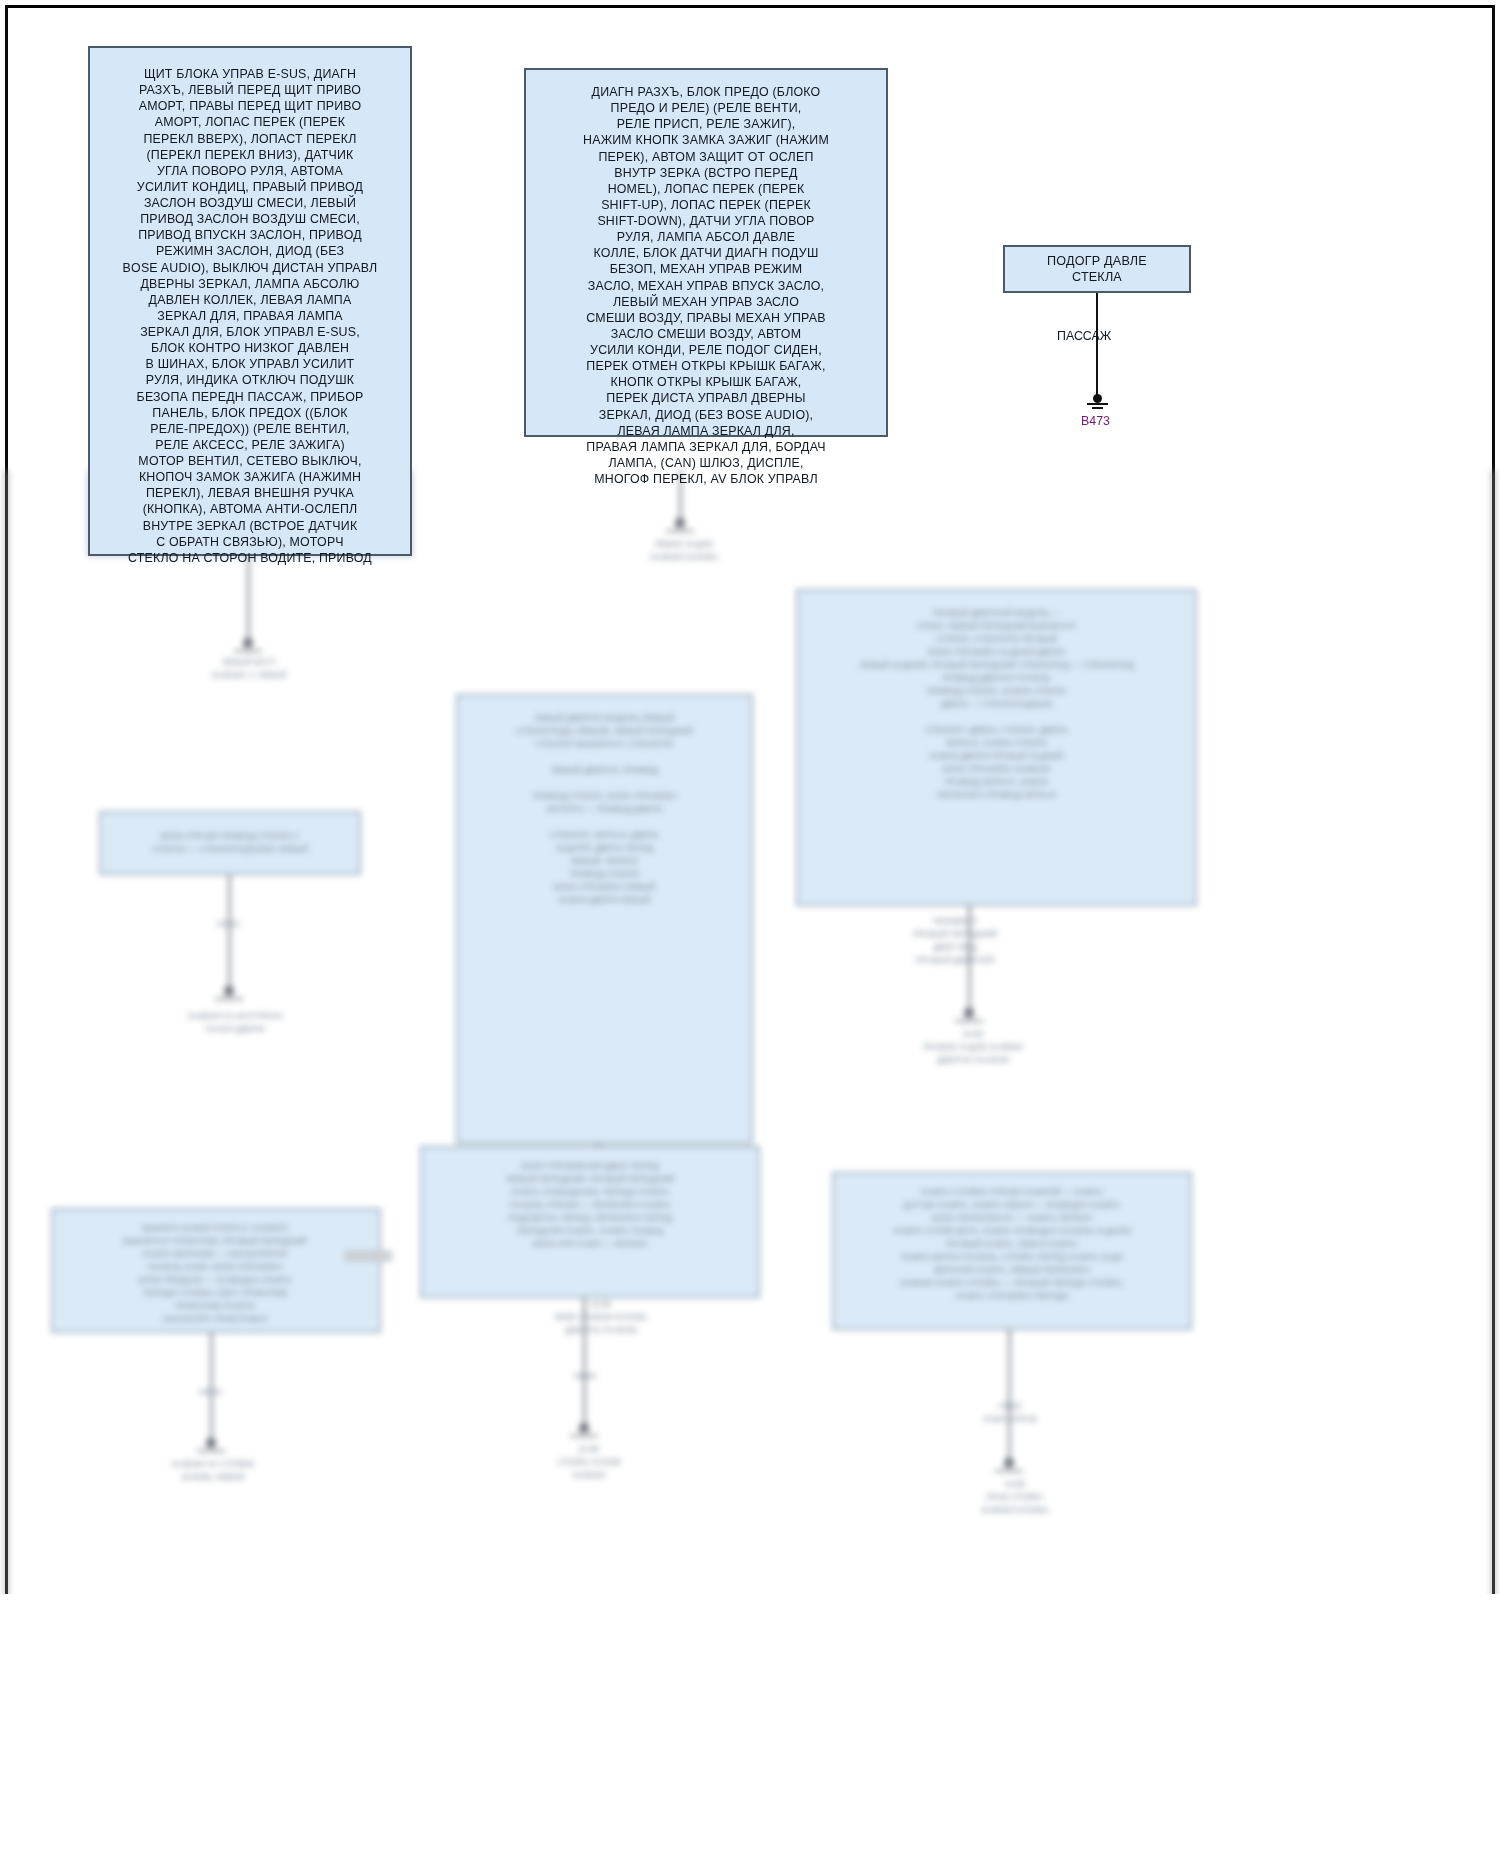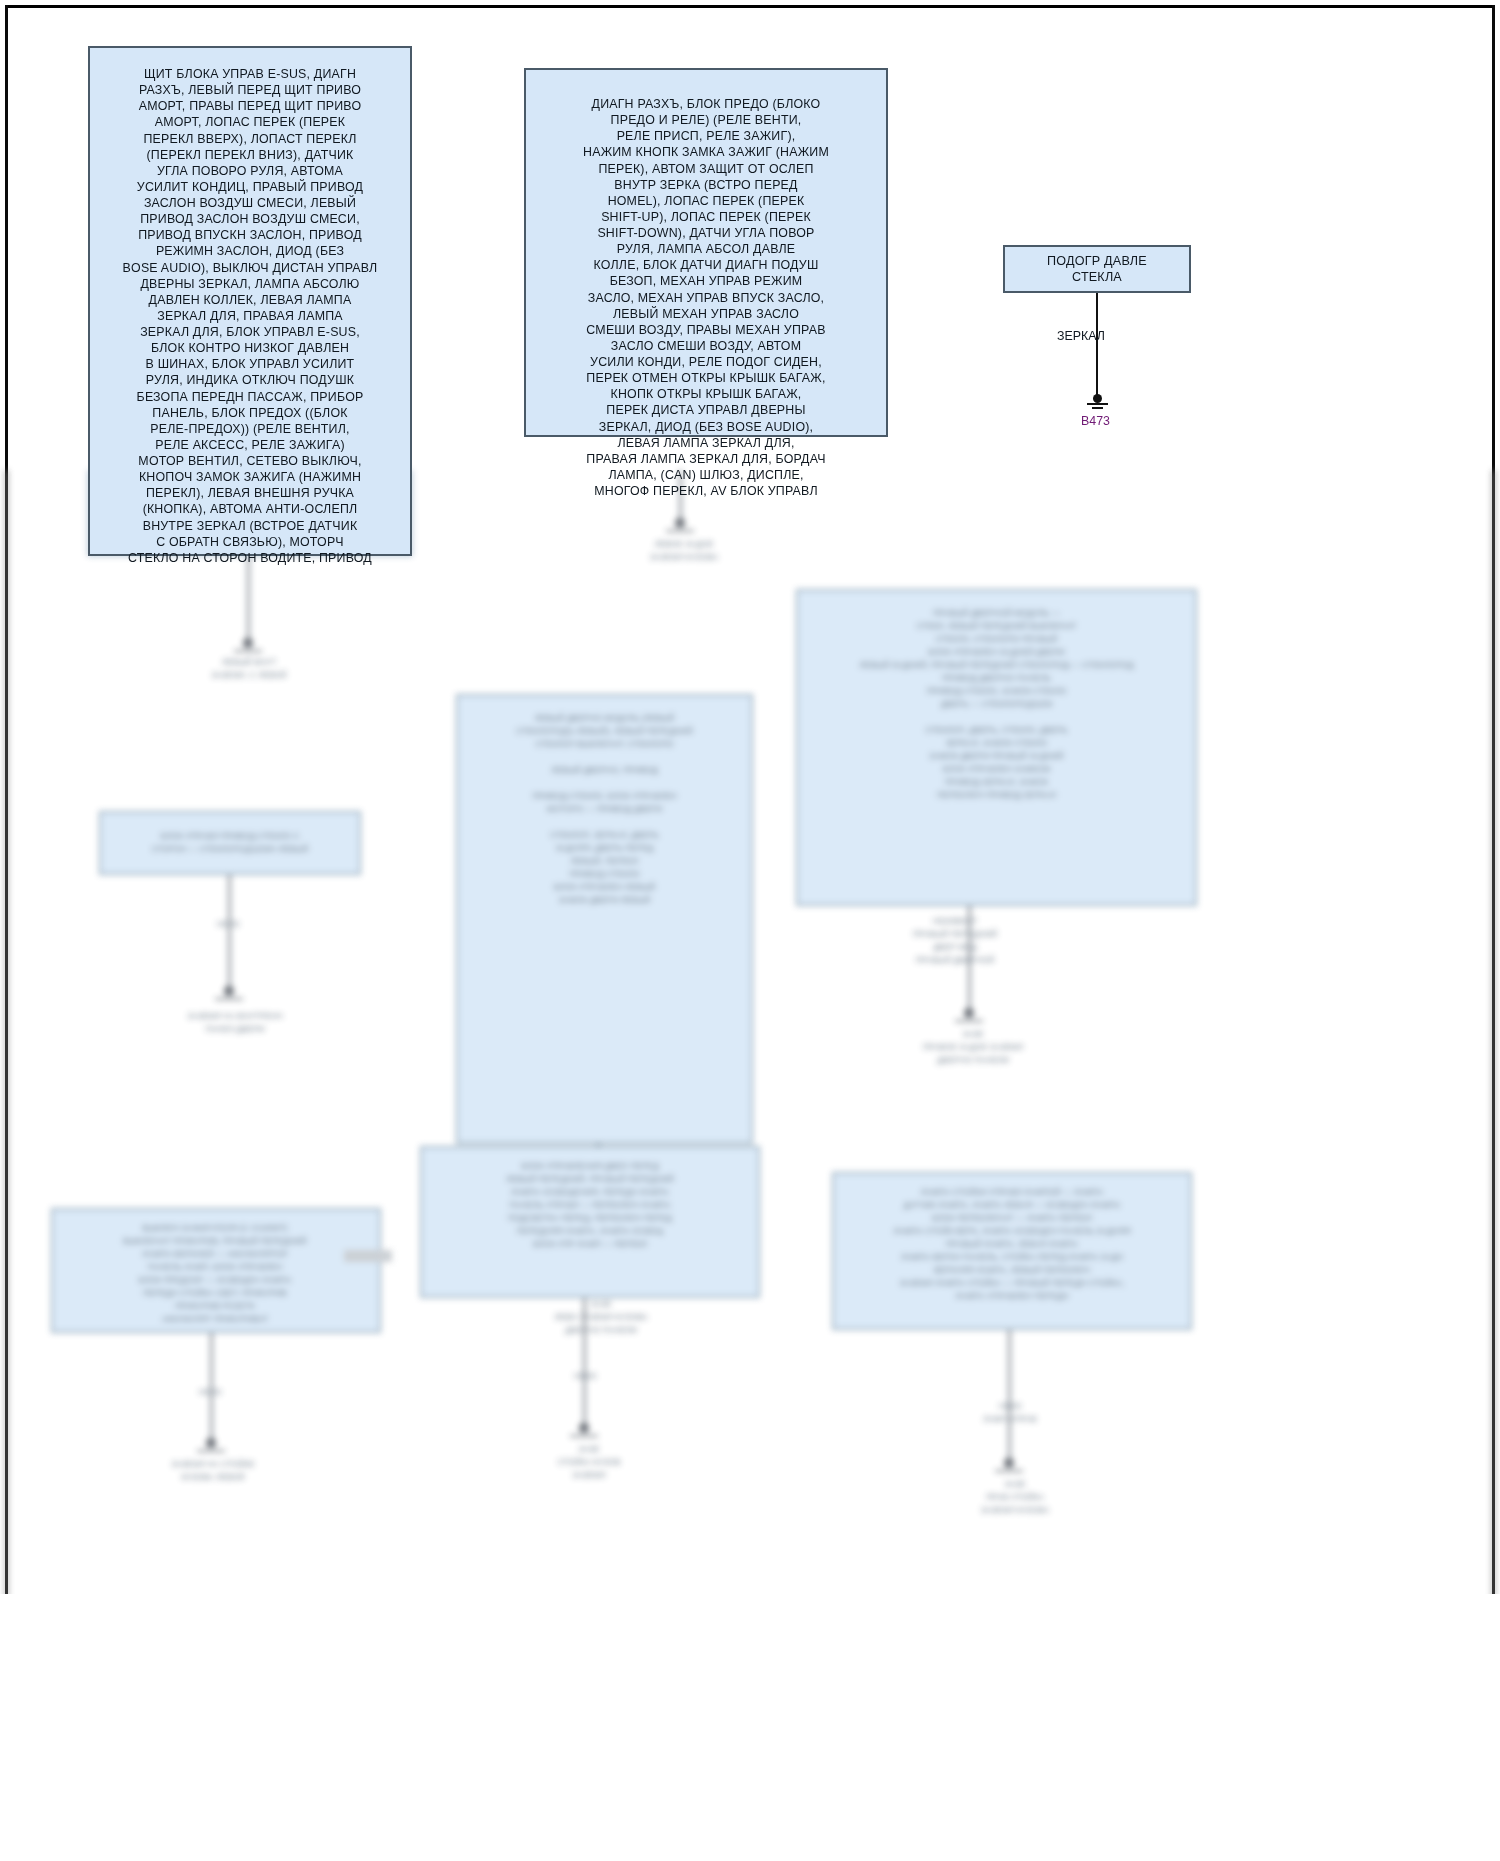--- a/index.html
+++ b/index.html
@@ -68,21 +68,21 @@
     left: 88px; top: 46px;
     width: 324px; height: 510px;
     padding-top: 18px;
   }
   #block-esus .block-text { font-size: 12.4px; }
 
   
   #block-diagn {
     left: 524px; top: 68px;
     width: 364px; height: 369px;
-    padding-top: 26px;
+    padding-top: 14px;
   }
   #block-diagn .block-text { font-size: 12.4px; }
 
   
   #block-rear-defog {
     left: 1003px; top: 245px;
     width: 188px; height: 48px;
     align-items: center;
   }
   #block-rear-defog .block-text { font-size: 12.6px; line-height: 1.28; }
@@ -401,21 +401,21 @@
 ЛАМПА, (CAN) ШЛЮЗ, ДИСПЛЕ,
 МНОГОФ ПЕРЕКЛ, AV БЛОК УПРАВЛ</div>
   </div>
 
   <div class="block" id="block-rear-defog">
     <div class="block-text">ПОДОГР ДАВЛЕ
 СТЕКЛА</div>
   </div>
 
   <div class="wire" style="left:1096px; top:293px; height:107px;"></div>
-  <div class="wire-label" style="left:1057px; top:329px;">ЗЕРКАЛ</div>
+  <div class="wire-label" style="left:1057px; top:329px;">ПАССАЖ</div>
 
   <div class="gnd" style="left:1084px; top:394px;">
     <div class="dot"></div>
     <div class="b1"></div>
     <div class="b2"></div>
   </div>
   <div class="gnd-label" style="left:1081px; top:414px;">B473</div>
 
   <div id="watermark"></div>
 

